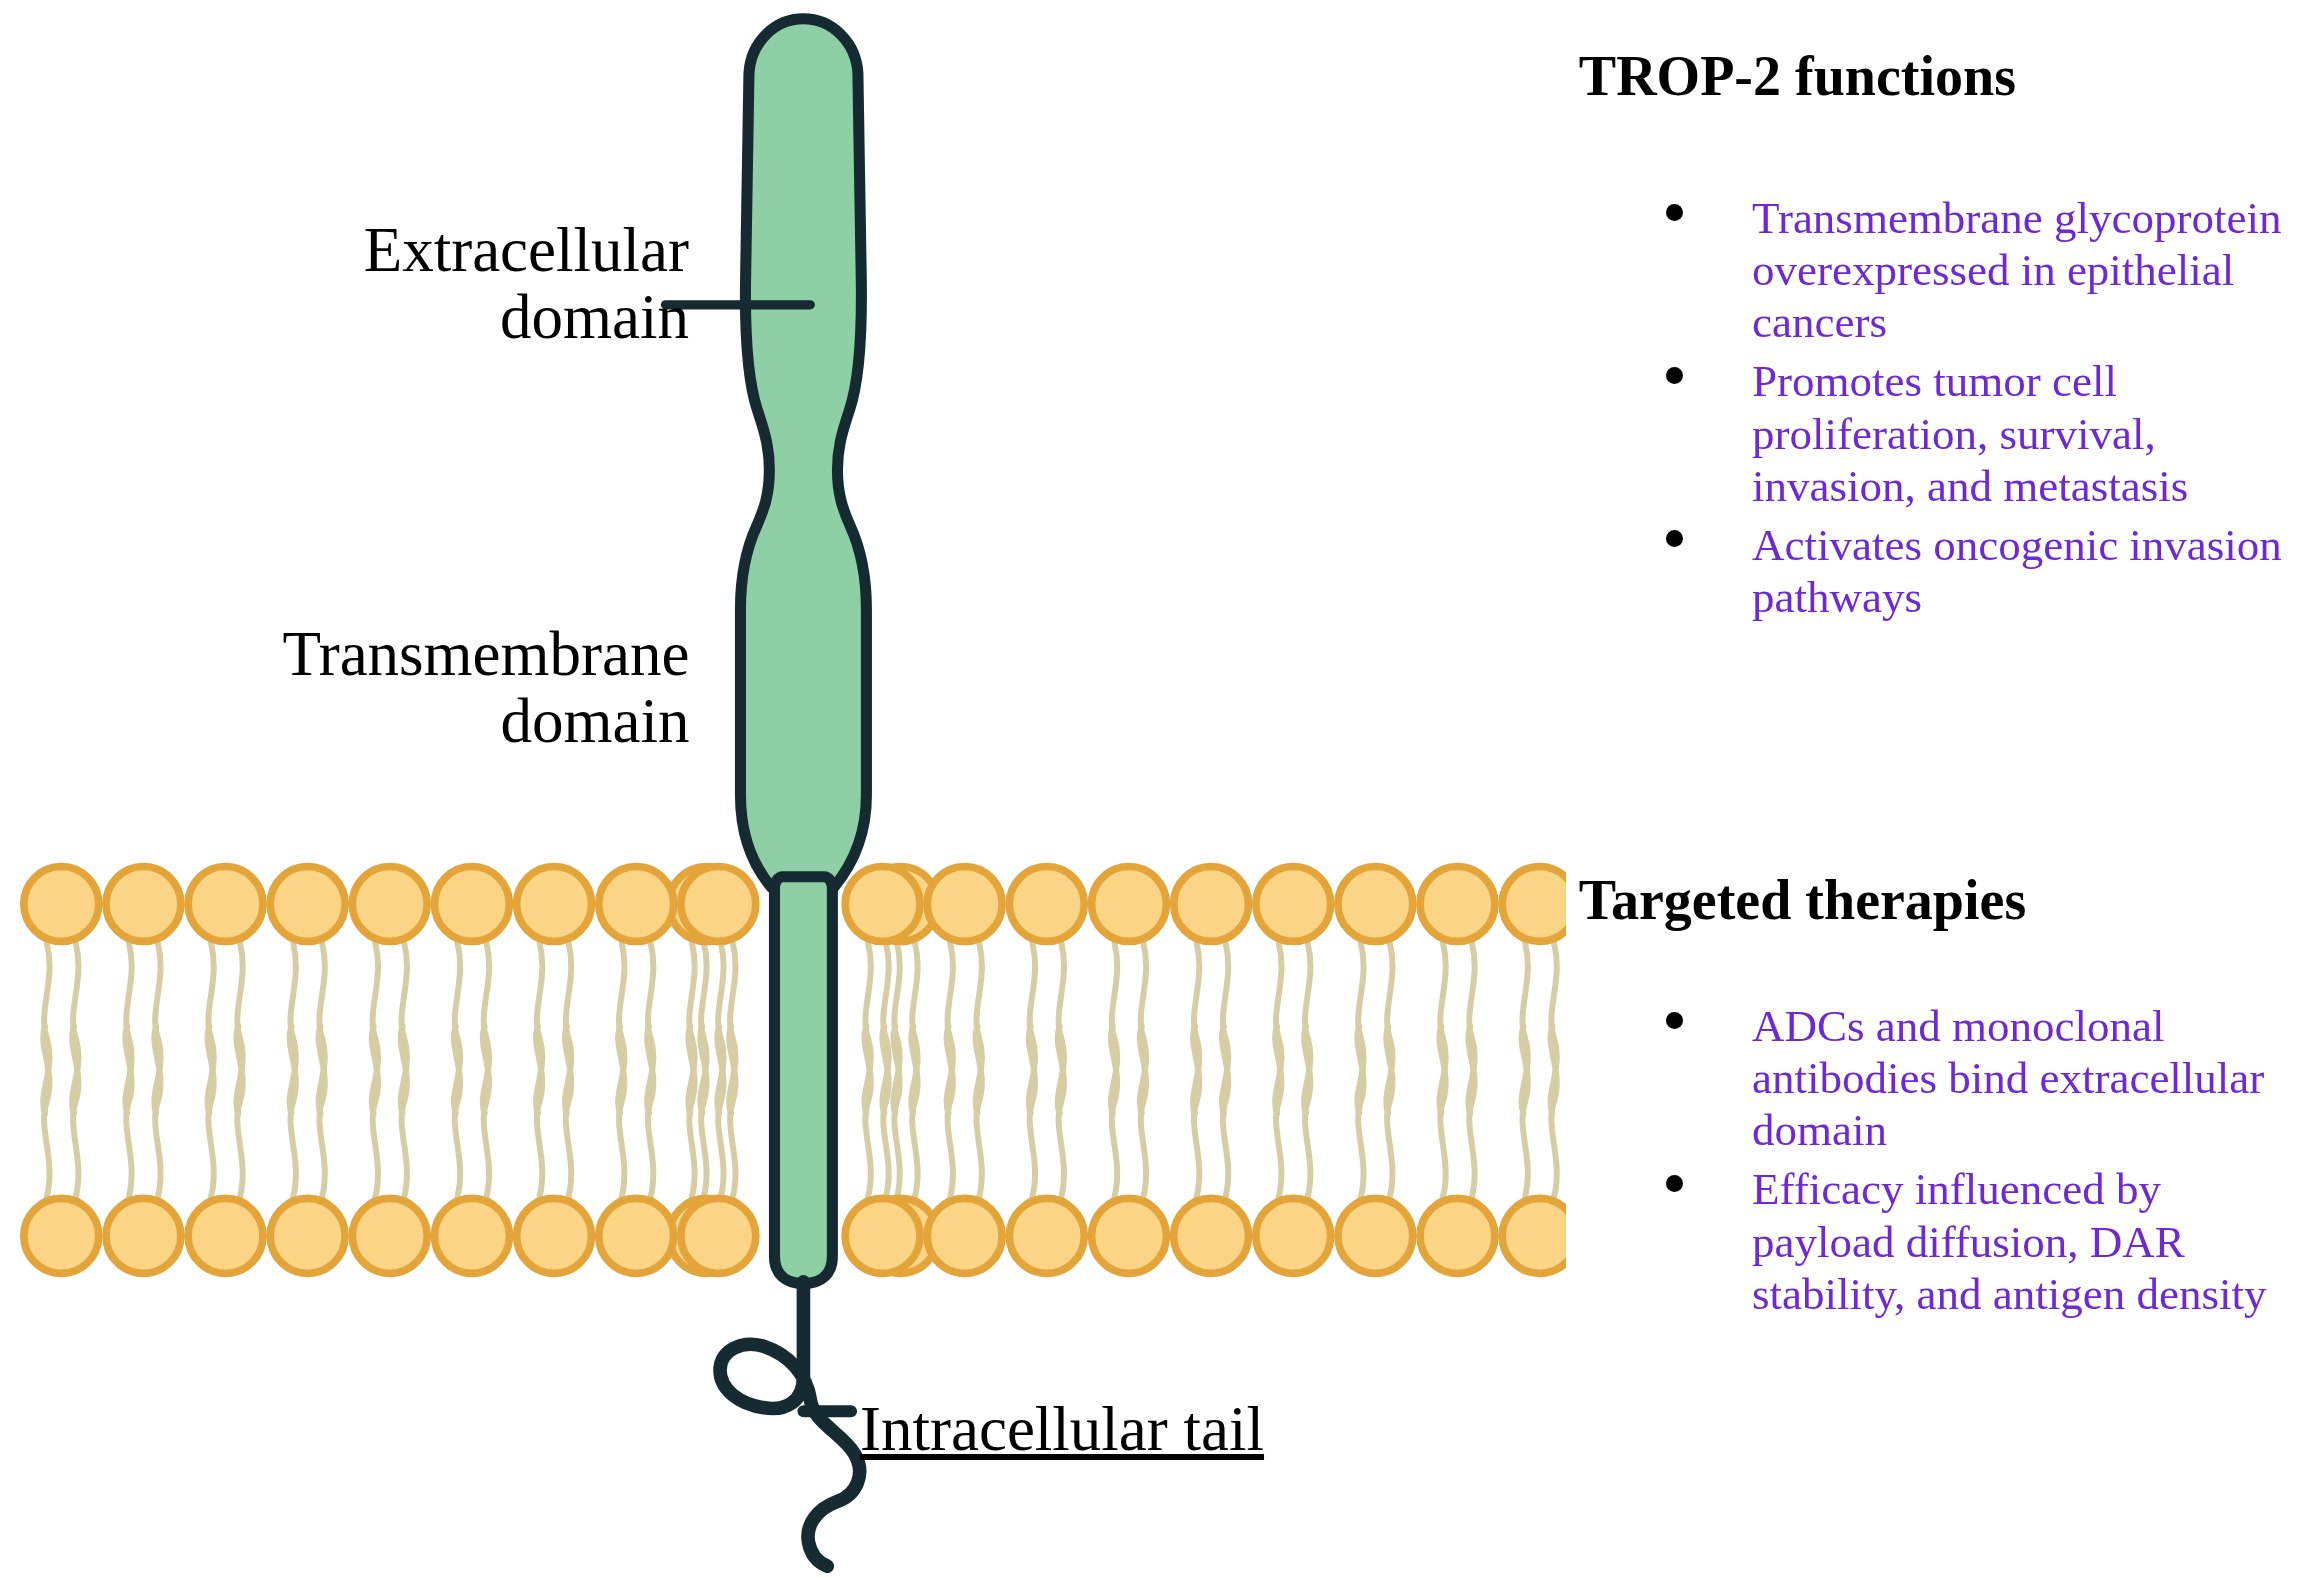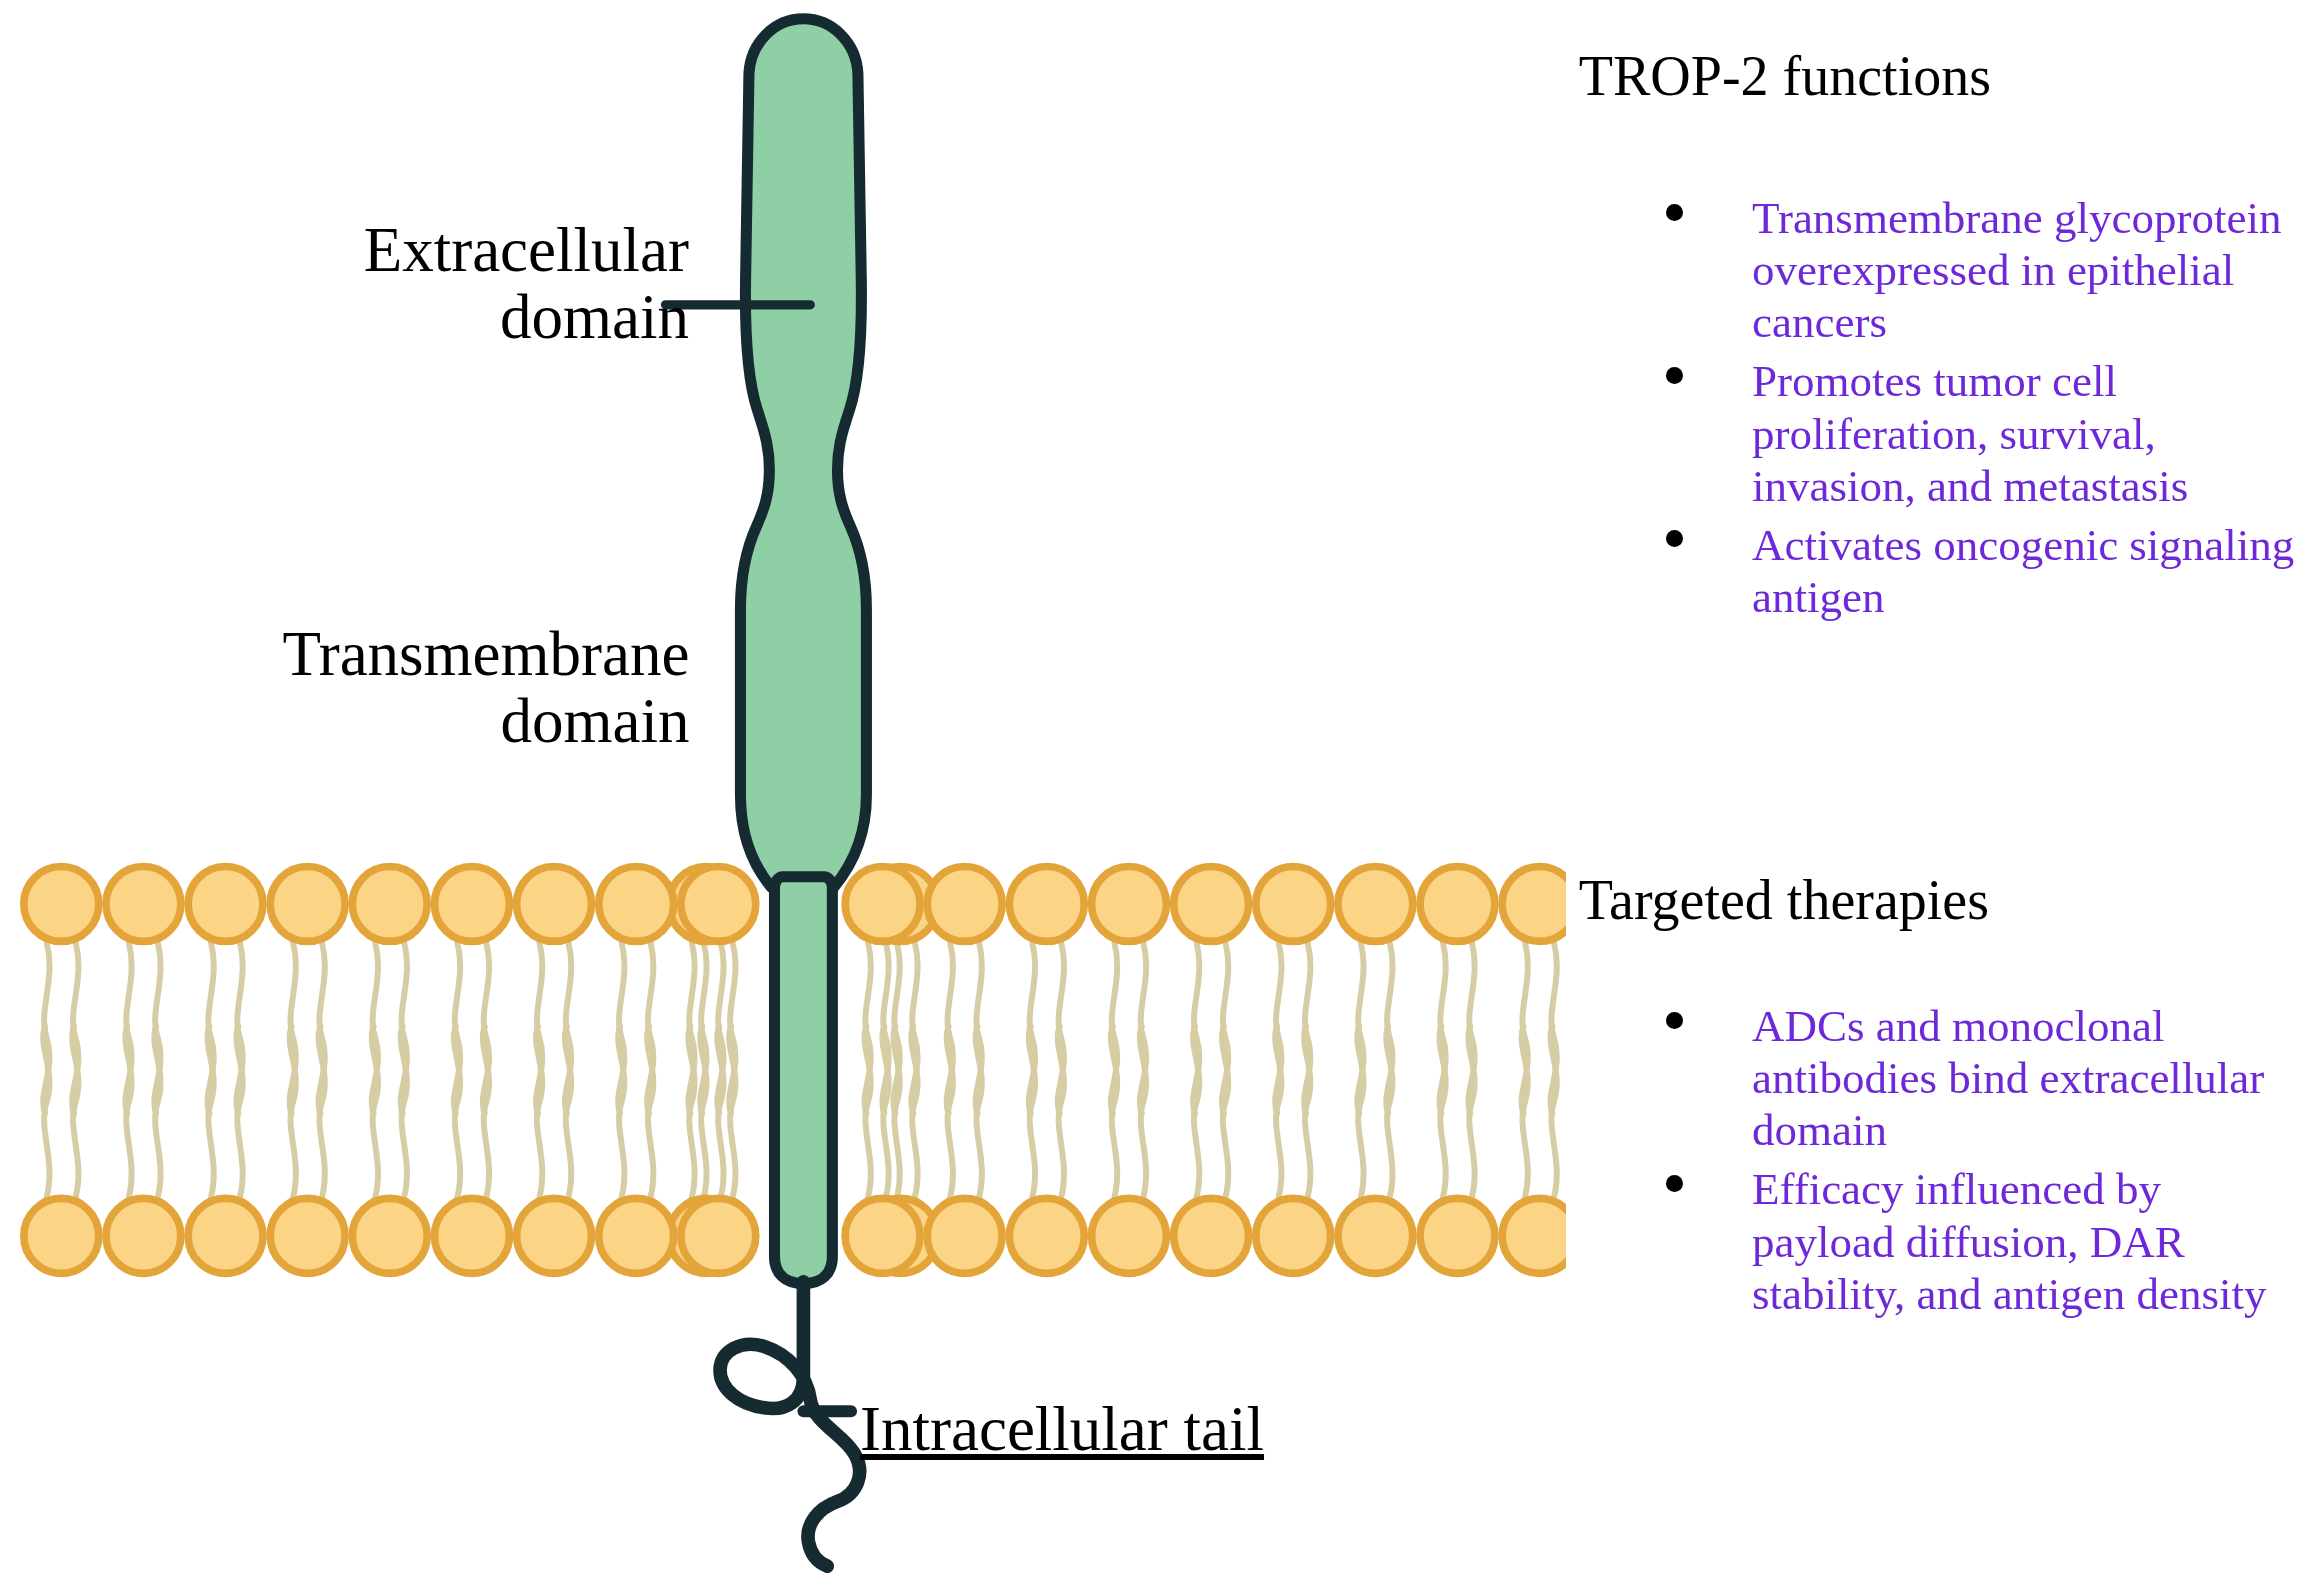--- a/index.html
+++ b/index.html
@@ -76,20 +76,21 @@
     width: 752px;
     height: 1579px;
   }
   .section-heading {
     position: absolute;
     left: 12.8px;
     font-size: 56px;
     line-height: 1.05;
     white-space: nowrap;
     color: #000000;
+    font-weight: bold;
   }
   #heading-functions { top: 47px; }
   #heading-therapies { top: 855px; margin-top: 16px; }
 
   .bullet-list {
     position: absolute;
     left: 0;
     width: 752px;
     margin: 0;
     padding: 0;
@@ -308,21 +309,21 @@
     <div id="label-intracellular">Intracellular tail</div>
   </div>
 
   <div id="text-panel">
 
     <div class="section-heading" id="heading-functions">TROP-2 functions</div>
 
     <ul class="bullet-list" id="list-functions">
         <li class="bullet-item"><span class="bullet-marker"></span><span>Transmembrane glycoprotein overexpressed in epithelial cancers</span></li>
         <li class="bullet-item"><span class="bullet-marker"></span><span>Promotes tumor cell proliferation, survival, invasion, and metastasis</span></li>
-        <li class="bullet-item"><span class="bullet-marker"></span><span>Activates oncogenic signaling antigen</span></li>
+        <li class="bullet-item"><span class="bullet-marker"></span><span>Activates oncogenic invasion pathways</span></li>
       </ul>
 
     <div class="section-heading" id="heading-therapies">Targeted therapies</div>
 
     <ul class="bullet-list" id="list-therapies">
         <li class="bullet-item"><span class="bullet-marker"></span><span>ADCs and monoclonal antibodies bind extracellular domain</span></li>
         <li class="bullet-item"><span class="bullet-marker"></span><span>Efficacy influenced by payload diffusion, DAR stability, and antigen density</span></li>
       </ul>
   </div>
 

